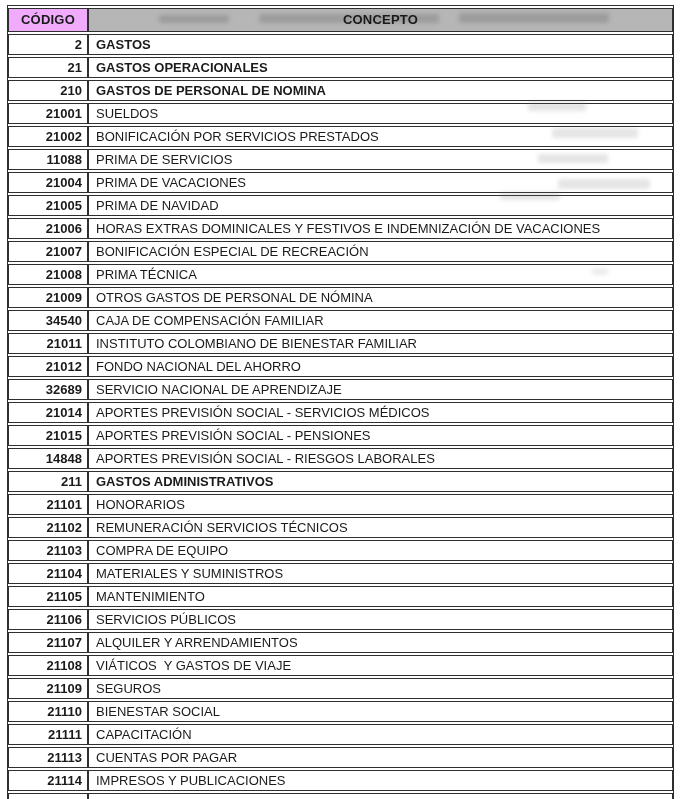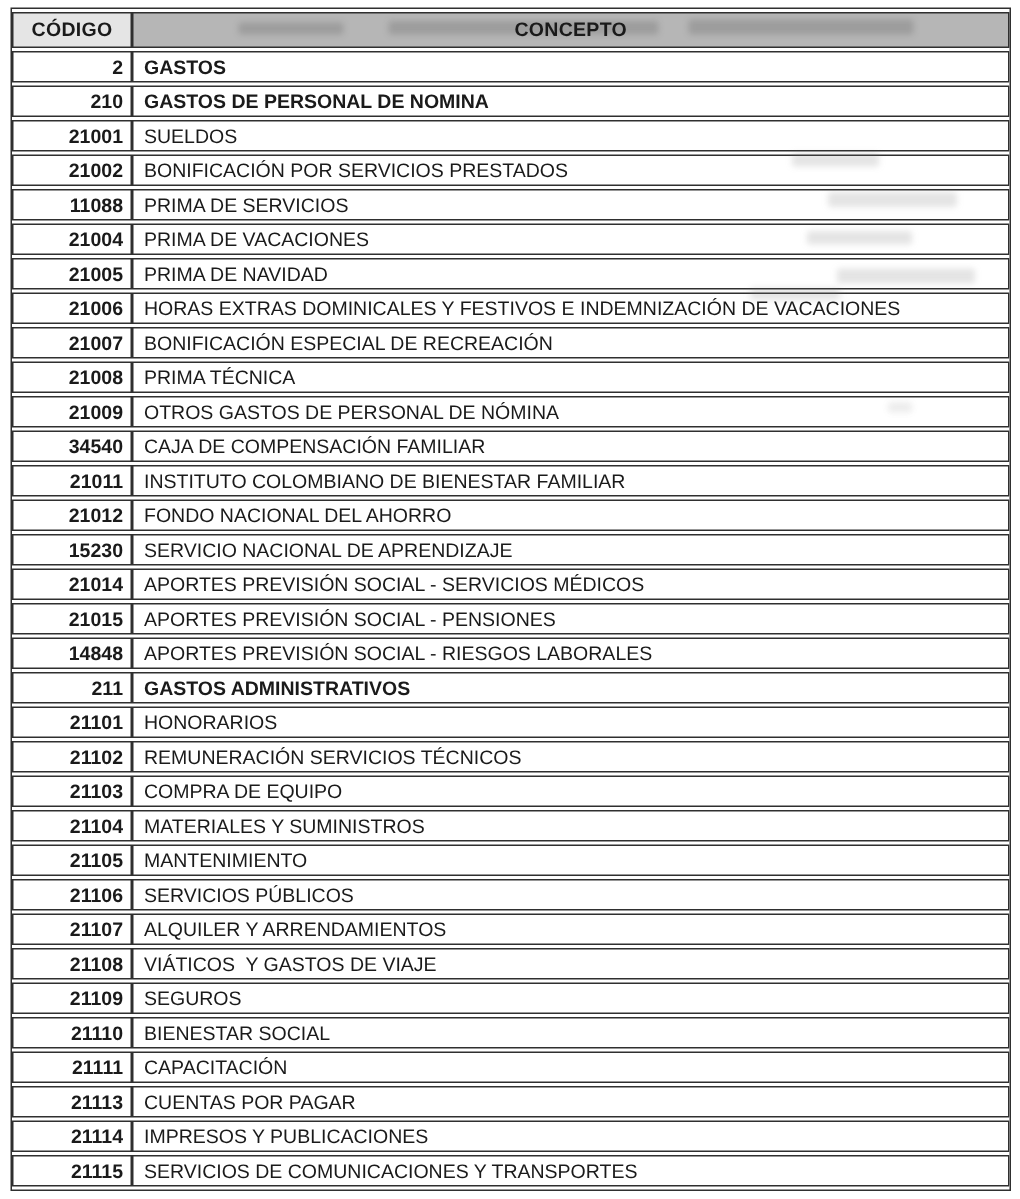--- a/index.html
+++ b/index.html
@@ -29,21 +29,21 @@
   col.c-codigo{width:80px;}
   th,td{
     border:1px solid var(--border);
     overflow:hidden;
   }
   th{
     height:20px;line-height:20px;
     font-size:13px;font-weight:700;
     text-align:center;
     letter-spacing:.2px;
-    background:#e5e5e5;
+    background:#f0abfc;
   }
   th.concepto-h{
     background:var(--header-bg);
     position:relative;
   }
   th.concepto-h .label{position:relative;z-index:2;}
   td{
     height:17px;line-height:17px;
     font-size:13px;
     background:#fff;
@@ -101,20 +101,24 @@
             <span class="label">CONCEPTO</span>
           </th>
         </tr>
       </thead>
       <tbody id="rows">
           <tr class="section">
             <td class="codigo">2</td>
             <td class="concepto">GASTOS</td>
           </tr>
           <tr class="section">
+            <td class="codigo">21</td>
+            <td class="concepto">GASTOS OPERACIONALES</td>
+          </tr>
+          <tr class="section">
             <td class="codigo">210</td>
             <td class="concepto">GASTOS DE PERSONAL DE NOMINA</td>
           </tr>
           <tr>
             <td class="codigo">21001</td>
             <td class="concepto">SUELDOS</td>
           </tr>
           <tr>
             <td class="codigo">21002</td>
             <td class="concepto">BONIFICACIÓN POR SERVICIOS PRESTADOS</td>
@@ -153,21 +157,21 @@
           </tr>
           <tr>
             <td class="codigo">21011</td>
             <td class="concepto">INSTITUTO COLOMBIANO DE BIENESTAR FAMILIAR</td>
           </tr>
           <tr>
             <td class="codigo">21012</td>
             <td class="concepto">FONDO NACIONAL DEL AHORRO</td>
           </tr>
           <tr>
-            <td class="codigo">15230</td>
+            <td class="codigo">32689</td>
             <td class="concepto">SERVICIO NACIONAL DE APRENDIZAJE</td>
           </tr>
           <tr>
             <td class="codigo">21014</td>
             <td class="concepto">APORTES PREVISIÓN SOCIAL - SERVICIOS MÉDICOS</td>
           </tr>
           <tr>
             <td class="codigo">21015</td>
             <td class="concepto">APORTES PREVISIÓN SOCIAL - PENSIONES</td>
           </tr>

